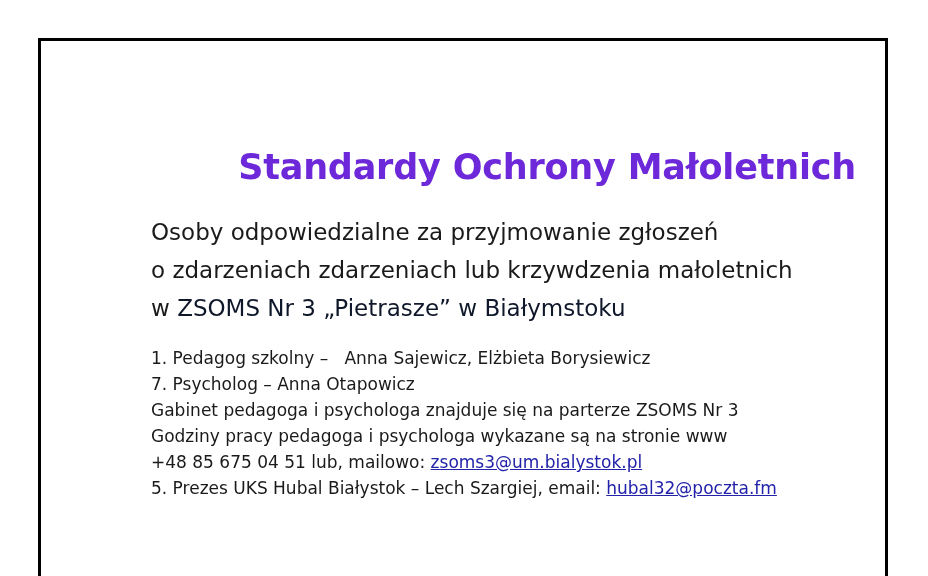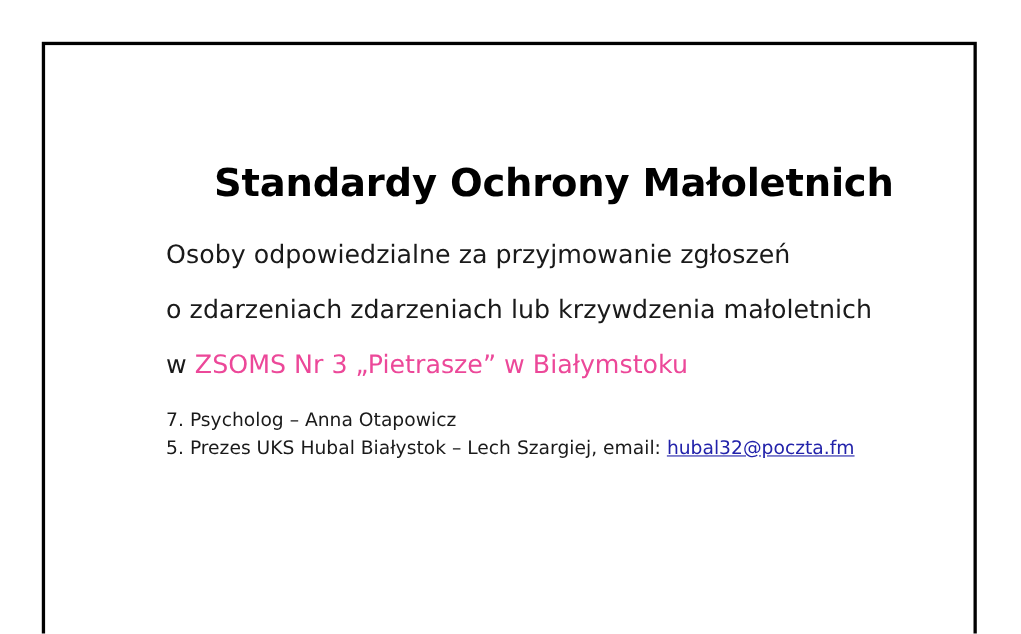--- a/index.html
+++ b/index.html
@@ -38,43 +38,42 @@
   #content {
     position: absolute;
     left: 110px;
     top: 104px;
     width: 705px;
   }
 
   
   .doc-title {
     margin: 0;
-    text-align: center;
+    text-align: right;
     font-weight: bold;
     font-size: 35px;
     line-height: 44px;
     letter-spacing: -0.2px;
-    color: #000000;
+    color: #6d28d9;
     white-space: nowrap;
   }
 
   
   .subtitle-block {
     margin-top: 24px;
   }
   .subtitle-line {
     font-size: 23px;
     line-height: 38px;
     color: #1a1a1a;
     white-space: nowrap;
-    margin-top: 12px;
   }
   .subtitle-line.accent,
   .subtitle-line .accent {
-    color: #ec4899;
+    color: #0f172a;
   }
 
   
   .body-block {
     margin-top: 18px;
     width: 712px;
   }
   .body-line {
     font-size: 17px;
     line-height: 26px;
@@ -101,27 +100,31 @@
       <h1 class="doc-title">Standardy Ochrony Małoletnich</h1>
 
       <div class="subtitle-block">
         <div class="subtitle-line">Osoby odpowiedzialne za przyjmowanie zgłoszeń</div>
         <div class="subtitle-line">o zdarzeniach zdarzeniach lub krzywdzenia małoletnich</div>
         <div class="subtitle-line"><span>w </span><span class="accent">ZSOMS Nr 3 „Pietrasze” w Białymstoku</span></div>
       </div>
 
       <div class="body-block">
 
+        <div class="body-line">1. Pedagog szkolny –   Anna Sajewicz, Elżbieta Borysiewicz</div>
 
         <div class="body-line">7. Psycholog – Anna Otapowicz</div>
 
+        <div class="body-line">Gabinet pedagoga i psychologa znajduje się na parterze ZSOMS Nr 3</div>
+
+        <div class="body-line">Godziny pracy pedagoga i psychologa wykazane są na stronie www</div>
 
 
 
-
+        <div class="body-line"><span>+48 85 675 04 51 lub, mailowo: </span><span class="maillink">zsoms3@um.bialystok.pl</span></div>
 
         <div class="body-line"><span>5. Prezes UKS Hubal Białystok – Lech Szargiej, email: </span><span class="maillink">hubal32@poczta.fm</span></div>
 
       </div>
 
     </div>
   </div>
 </div>
 
 </body></html>

